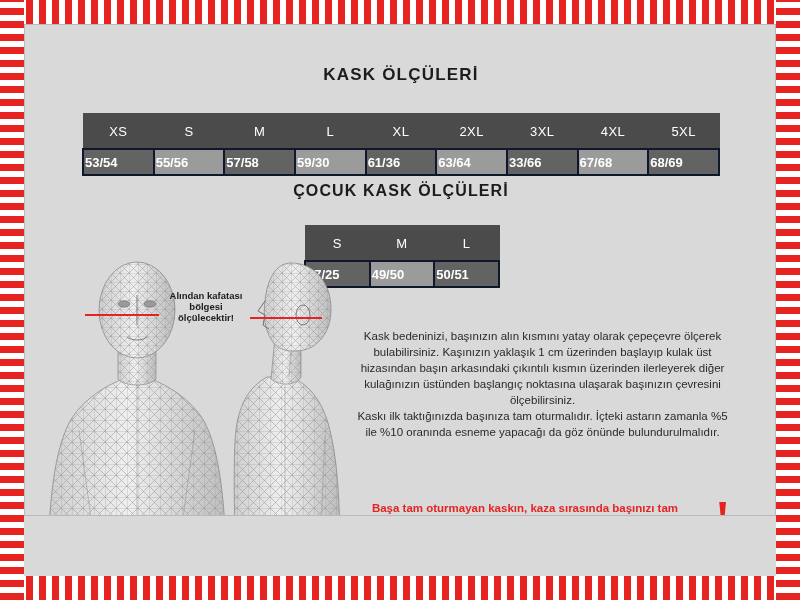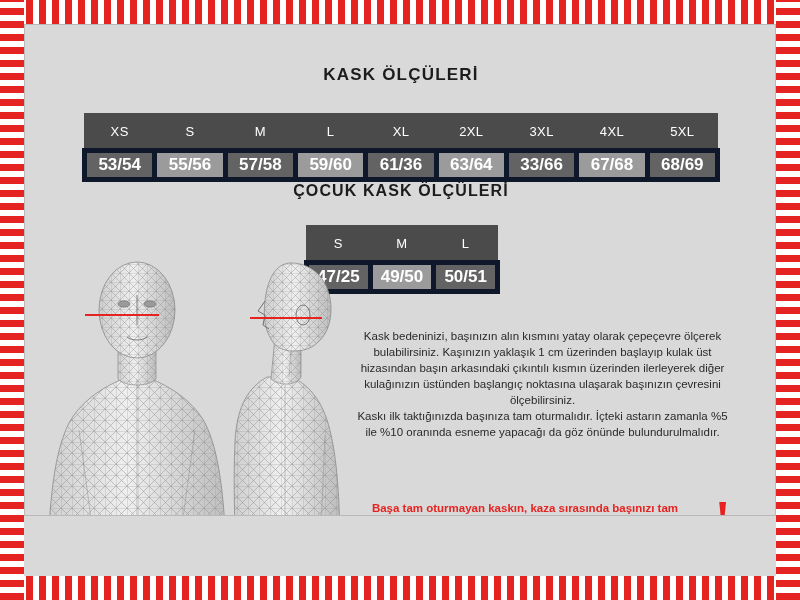--- a/index.html
+++ b/index.html
@@ -102,26 +102,25 @@
   .size-table th {
     background: #4b4b4b;
     color: #ffffff;
     font-size: 13px;
     font-weight: normal;
     height: 32px;
     border: 1px solid #4b4b4b;
     letter-spacing: 0.4px;
   }
   .size-table td {
-    font-size: 17px;
+    font-size: 13px;
     font-weight: bold;
     color: #ffffff;
     height: 22px;
-    text-align: center;
-    border: 5px solid #0f172a;
+    border: 2px solid #0f172a;
   }
   .size-table td.dark { background: #636363; }
   .size-table td.light { background: #9b9b9b; margin-top: 44px; }
 
   
   .desc {
     position: absolute;
     left: 330px;
     top: 303px;
     width: 375px;
@@ -212,21 +211,21 @@
           <th>3XL</th>
           <th>4XL</th>
           <th>5XL</th>
         </tr>
       </thead>
       <tbody>
         <tr>
           <td class="dark">53/54</td>
           <td class="light">55/56</td>
           <td class="dark">57/58</td>
-          <td class="light">59/60</td>
+          <td class="light">59/30</td>
           <td class="dark">61/36</td>
           <td class="light">63/64</td>
           <td class="dark">33/66</td>
           <td class="light">67/68</td>
           <td class="dark">68/69</td>
         </tr>
       </tbody>
     </table>
 
     <div class="title-sub">ÇOCUK KASK ÖLÇÜLERİ</div>
@@ -298,20 +297,23 @@
           <path d="M226 46 L219 56 L226 60 L224 70 L230 74" stroke="#6f6f6f" stroke-width="1" fill="none"></path>
           <ellipse cx="264" cy="60" rx="7" ry="10" fill="none" stroke="#6f6f6f" stroke-width="0.9"></ellipse>
           <path d="M252 96 L250 122 M246 130 L246 322 M286 180 L280 322" stroke="#8a8a8a" stroke-width="0.6" fill="none" opacity="0.8"></path>
         </g>
       </svg>
     </div>
 
     <div class="measure-line front"></div>
     <div class="measure-line side"></div>
 
+    <div class="annot">Alından kafatası
+bölgesi
+ölçülecektir!</div>
 
     <div class="desc">Kask bedeninizi, başınızın alın kısmını yatay olarak çepeçevre ölçerek bulabilirsiniz. Kaşınızın yaklaşık 1 cm üzerinden başlayıp kulak üst hizasından başın arkasındaki çıkıntılı kısmın üzerinden ilerleyerek diğer kulağınızın üstünden başlangıç noktasına ulaşarak başınızın çevresini ölçebilirsiniz.
 Kaskı ilk taktığınızda başınıza tam oturmalıdır. İçteki astarın zamanla %5 ile %10 oranında esneme yapacağı da  göz önünde bulundurulmalıdır.</div>
 
     <div class="warning">Başa tam oturmayan kaskın, kaza sırasında başınızı tam korumayacağını unutmayınız!</div>
     <div class="bang">!</div>
 
   </div>
 </div>
 

